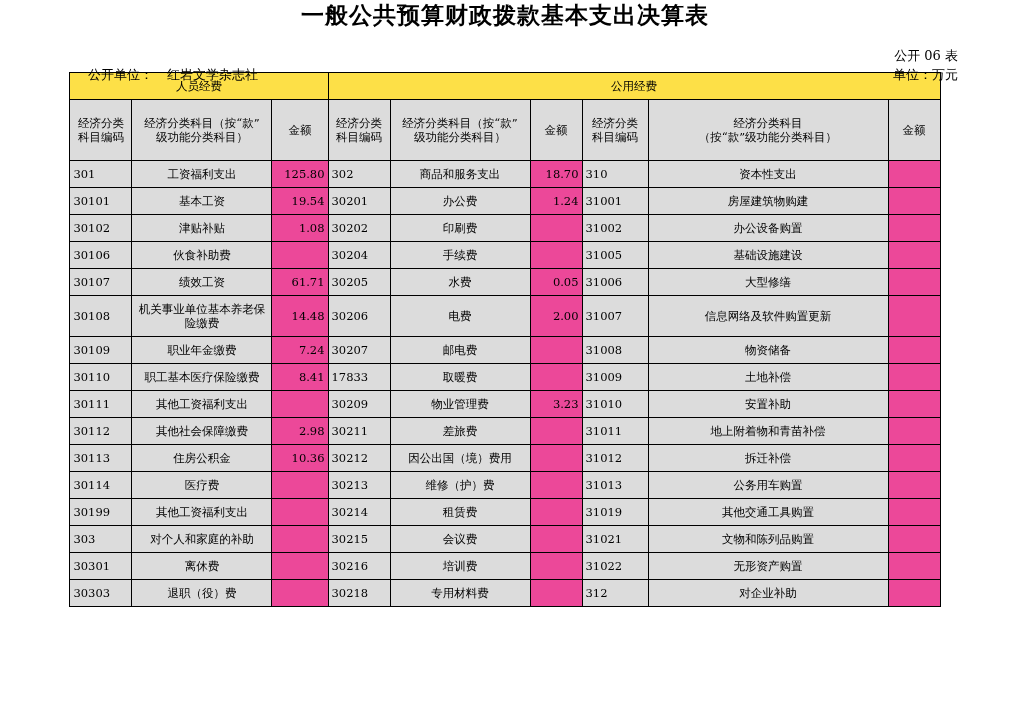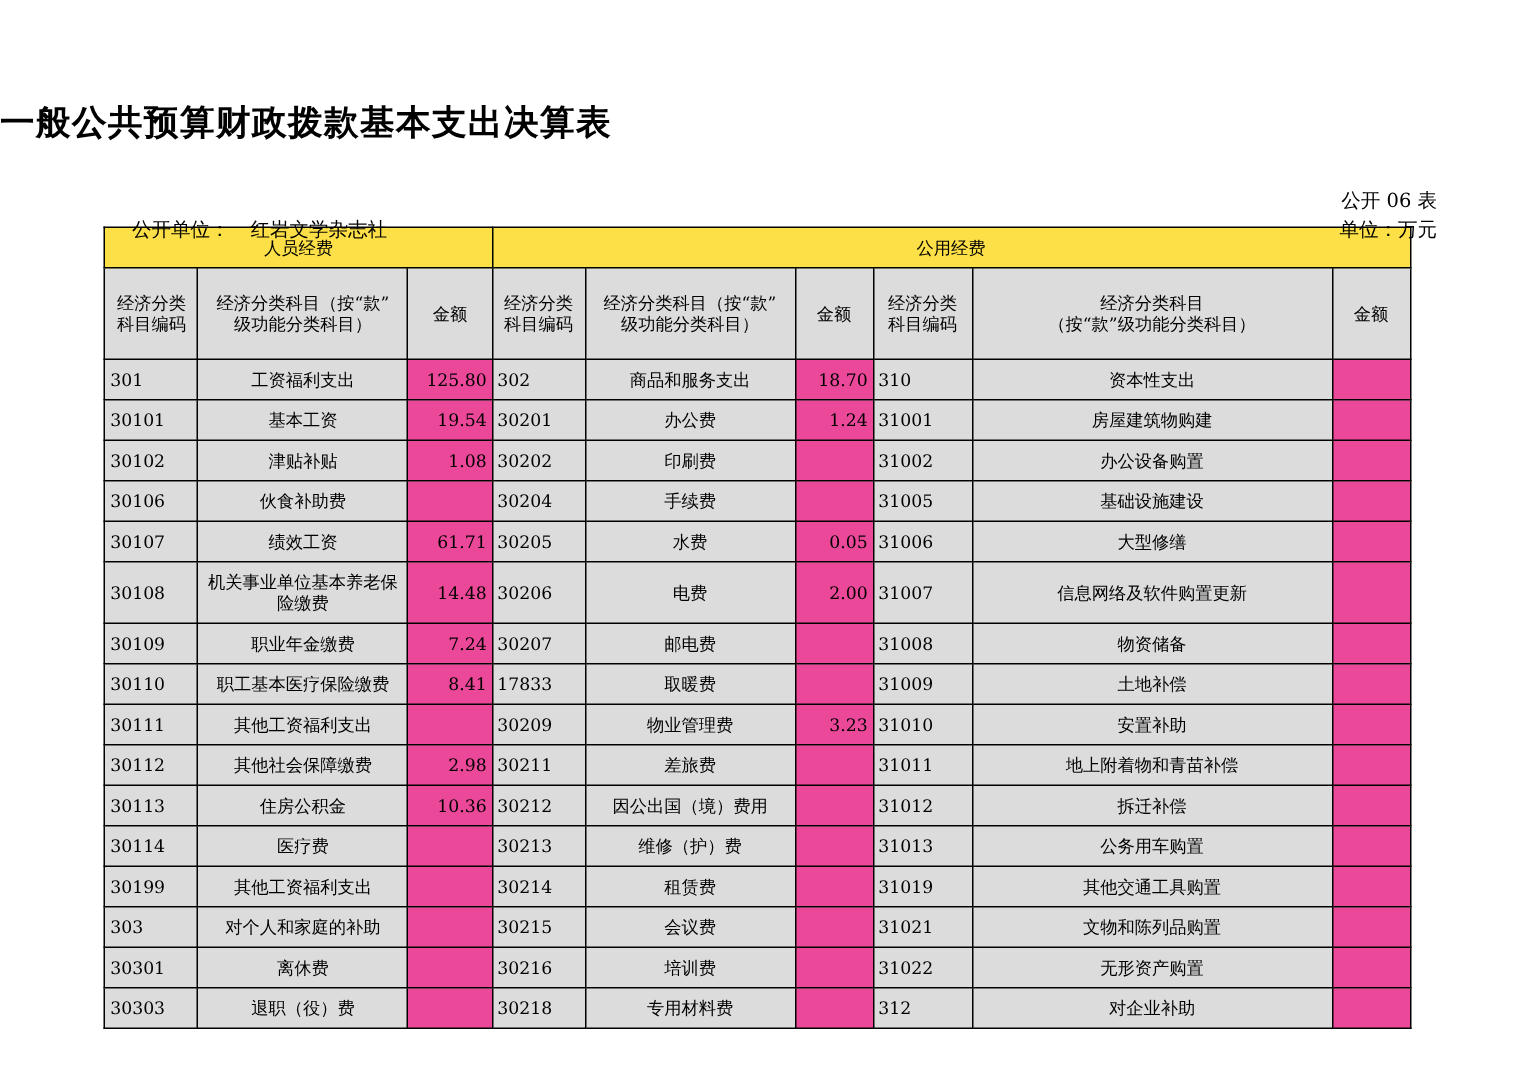--- a/index.html
+++ b/index.html
@@ -15,30 +15,30 @@
     position: relative;
     overflow: hidden;
   }
   .page {
     width: 1010px;
     height: 711px;
     position: relative;
     box-sizing: border-box;
   }
   .doc-title {
+    text-align: center;
     font-family: "DejaVu Serif", "Liberation Serif", serif;
     font-weight: bold;
     font-size: 23px;
     letter-spacing: 1px;
-    margin-top: 66px;
   }
   .meta-row {
     position: relative;
     height: 20px;
-    margin-top: 28px;
+    margin-top: 15px;
   }
   .meta-right {
     position: absolute;
     right: 52px;
     top: 0;
     font-family: "DejaVu Serif", "Liberation Serif", serif;
     font-size: 13px;
     text-align: right;
     line-height: 19px;
   }

